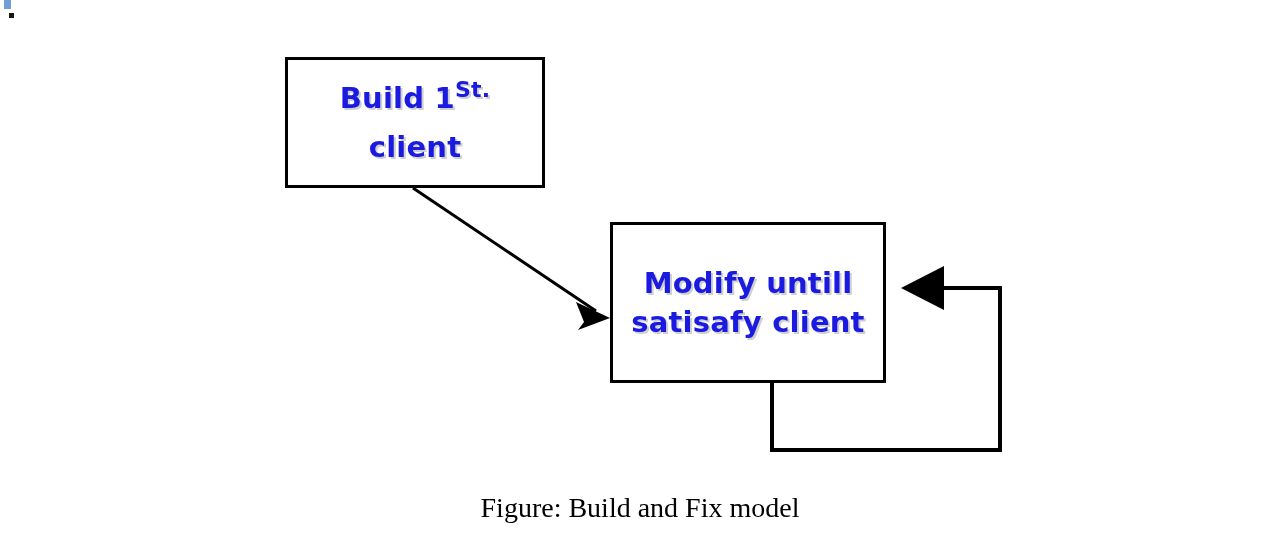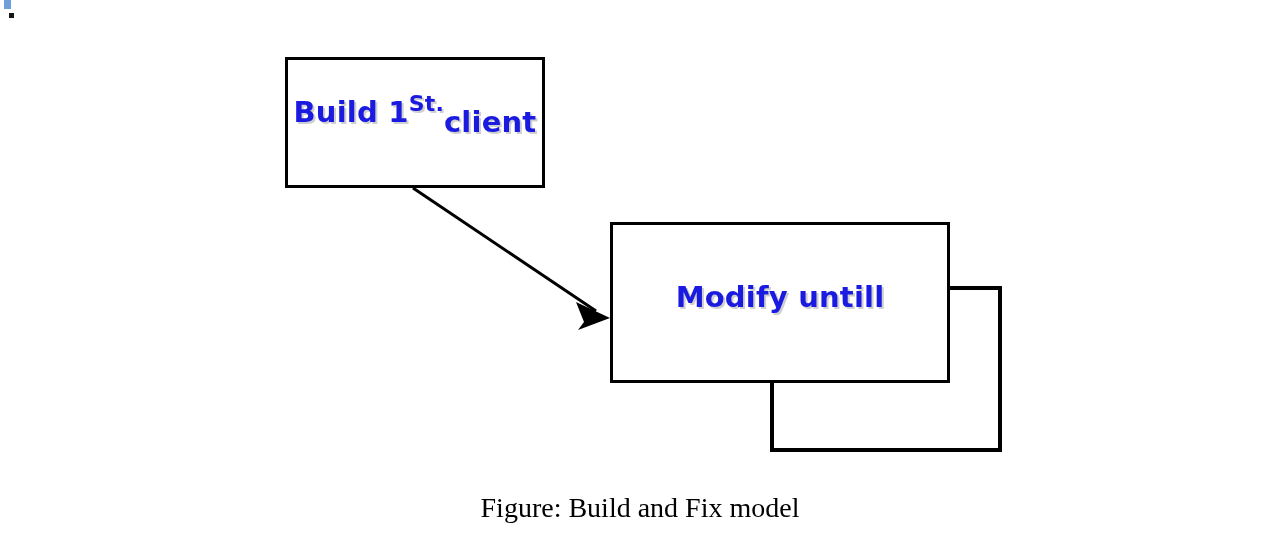--- a/index.html
+++ b/index.html
@@ -41,34 +41,34 @@
     height: 9px;
     background: #3f7fcf;
     opacity: 0.75;
   }
   .node-box {
     position: absolute;
     box-sizing: border-box;
     background: #ffffff;
     border: 3px solid #000000;
     display: flex;
-    flex-direction: row;
+    flex-direction: column;
     align-items: center;
     justify-content: center;
   }
   #box-build {
     left: 285px;
     top: 57px;
     width: 260px;
     height: 131px;
   }
   #box-modify {
     left: 610px;
     top: 222px;
-    width: 340px;
+    width: 276px;
     height: 161px;
   }
   .node-line {
     color: #1a1ae0;
     font-family: "DejaVu Sans", sans-serif;
     font-weight: bold;
     font-size: 29px;
     line-height: 1.0;
     letter-spacing: 0.2px;
     text-shadow: 2px 2px 0 #cfcfcf;
@@ -115,17 +115,18 @@
 
   </svg>
 
   <div class="node-box" id="box-build">
     <div class="node-line"><span>Build 1</span><span class="sup">St.</span></div>
     <div class="node-line">client</div>
   </div>
 
   <div class="node-box" id="box-modify">
     <div class="node-line">Modify untill</div>
+    <div class="node-line">satisafy client</div>
   </div>
 
   <div id="figure-caption">Figure: Build and Fix model</div>
 
 </div>
 
 </body></html>

